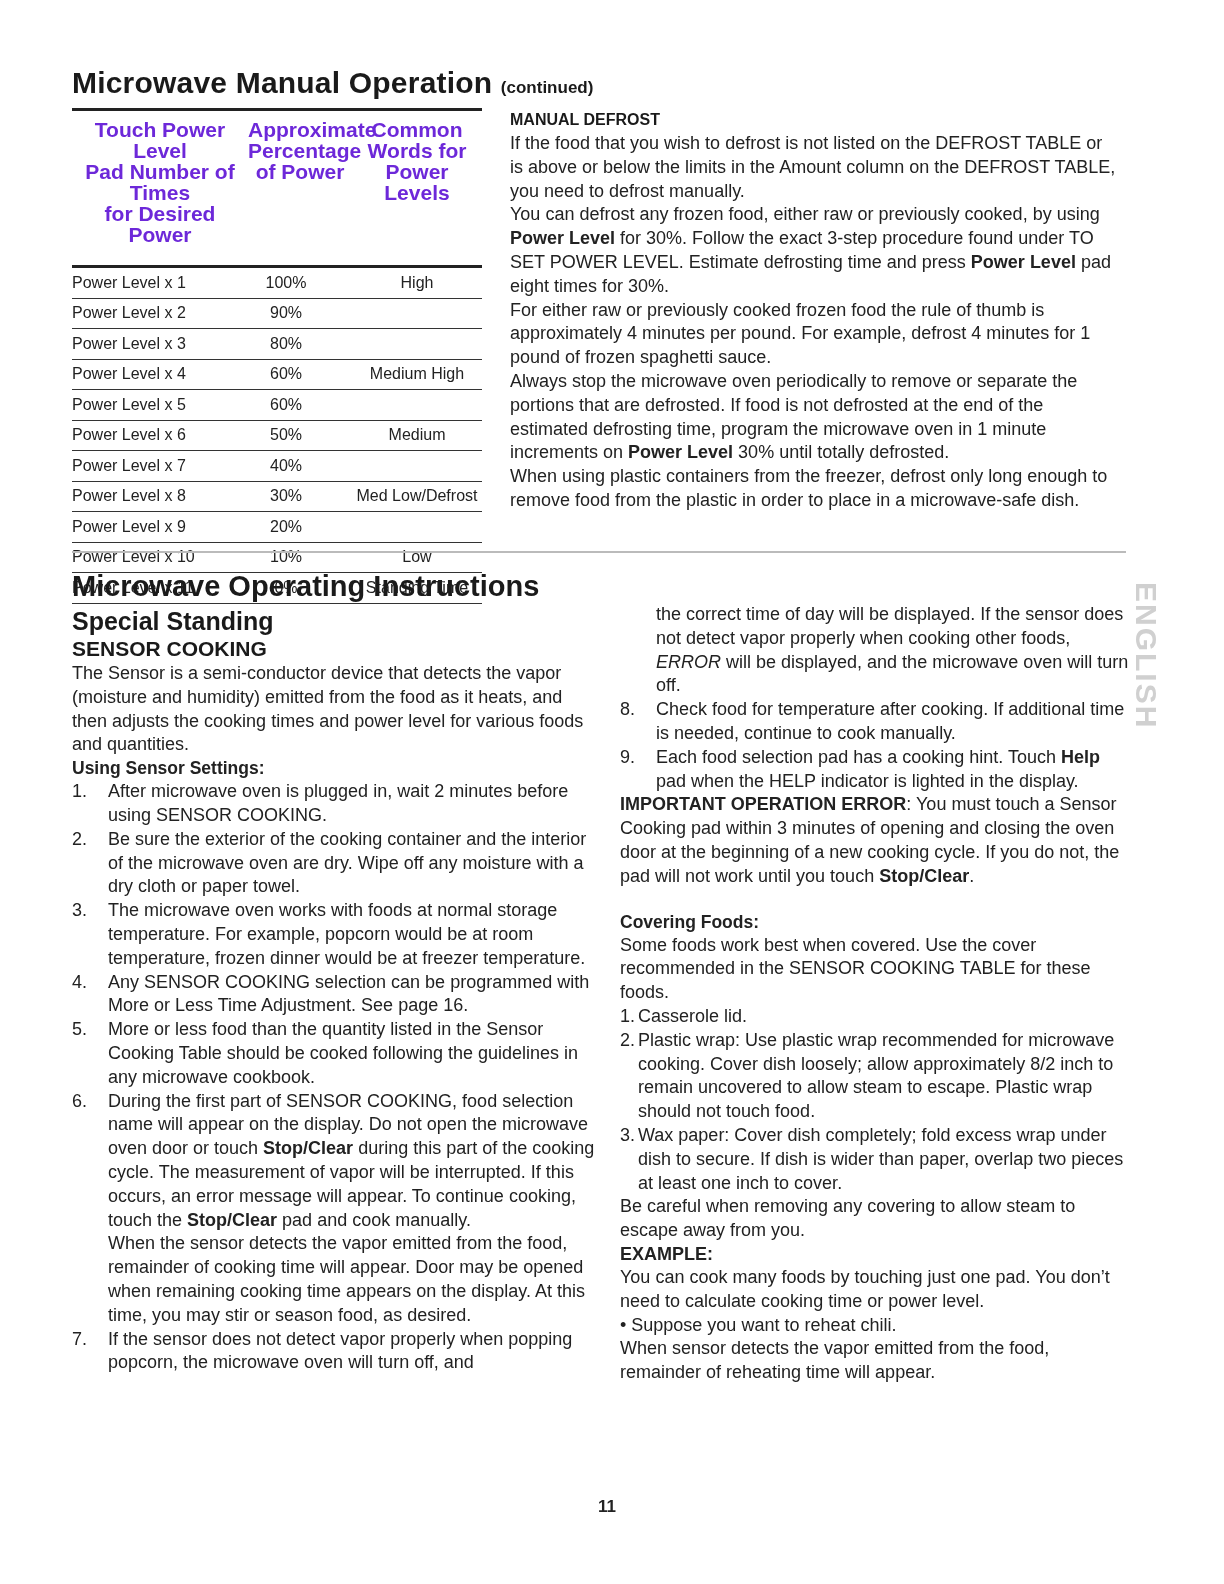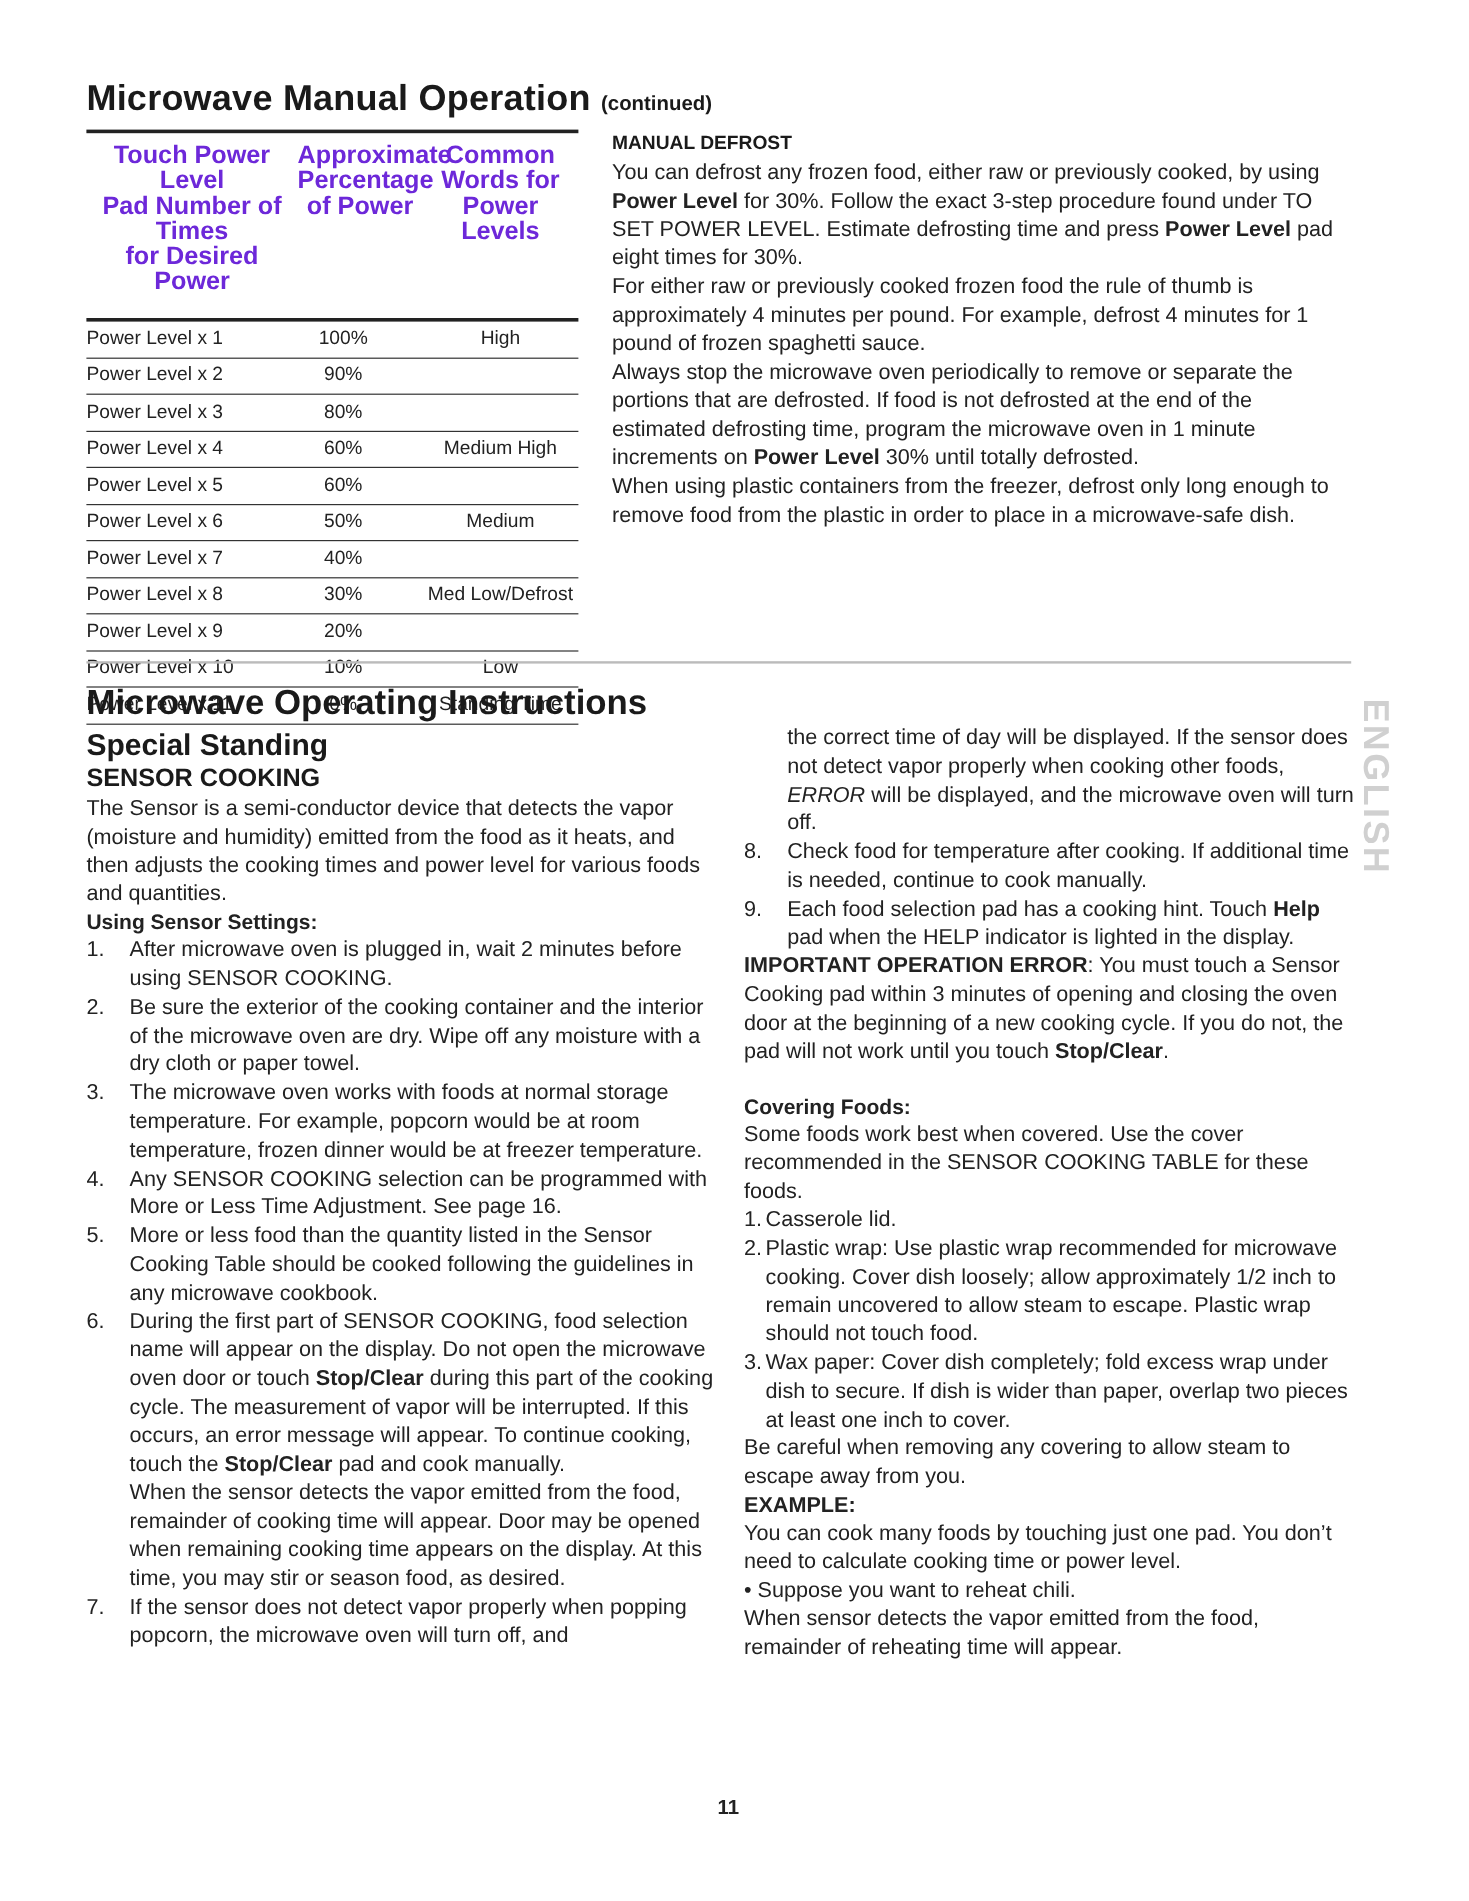--- a/index.html
+++ b/index.html
@@ -129,20 +129,21 @@
         <div class="c1">Power Level x 11</div>
         <div class="c2">0%</div>
         <div class="c3">Standing Time</div>
       </div>
   </div>
 </div>
 
 <div class="abs defrost">
   <div class="sec-head">MANUAL DEFROST</div>
   <div class="body-text">
+    <p>If the food that you wish to defrost is not listed on the DEFROST TABLE or is above or below the limits in the Amount column on the DEFROST TABLE, you need to defrost manually.</p>
     <p><span>You can defrost any frozen food, either raw or previously cooked, by using </span><b>Power Level</b><span> for 30%. Follow the exact 3-step procedure found under TO SET POWER LEVEL. Estimate defrosting time and press </span><b>Power Level</b><span> pad eight times for 30%.</span></p>
     <p>For either raw or previously cooked frozen food the rule of thumb is approximately 4 minutes per pound. For example, defrost 4 minutes for 1 pound of frozen spaghetti sauce.</p>
     <p><span>Always stop the microwave oven periodically to remove or separate the portions that are defrosted. If food is not defrosted at the end of the estimated defrosting time, program the microwave oven in 1 minute increments on </span><b>Power Level</b><span> 30% until totally defrosted.</span></p>
     <p>When using plastic containers from the freezer, defrost only long enough to remove food from the plastic in order to place in a microwave-safe dish.</p>
   </div>
 </div>
 
 <div class="abs divider"></div>
 
 <div class="abs lower-left">
@@ -202,21 +203,21 @@
   <div style="height:22px;"></div>
   <div class="subhead">Covering Foods:</div>
   <p style="margin:0;">Some foods work best when covered. Use the cover recommended in the SENSOR COOKING TABLE for these foods.</p>
   <ol class="steps">
     <li>
         <span class="num" style="width:18px;">1.</span>
         <span class="txt">Casserole lid.</span>
       </li>
     <li>
         <span class="num" style="width:18px;">2.</span>
-        <span class="txt">Plastic wrap: Use plastic wrap recommended for microwave cooking. Cover dish loosely; allow approximately 1/2 inch to remain uncovered to allow steam to escape. Plastic wrap should not touch food.</span>
+        <span class="txt">Plastic wrap: Use plastic wrap recommended for microwave cooking. Cover dish loosely; allow approximately 8/2 inch to remain uncovered to allow steam to escape. Plastic wrap should not touch food.</span>
       </li>
     <li>
         <span class="num" style="width:18px;">3.</span>
         <span class="txt">Wax paper: Cover dish completely; fold excess wrap under dish to secure. If dish is wider than paper, overlap two pieces at least one inch to cover.</span>
       </li>
   </ol>
   <p style="margin:0;">Be careful when removing any covering to allow steam to escape away from you.</p>
   <div class="subhead" style="font-size:18px;">EXAMPLE:</div>
   <p style="margin:0;">You can cook many foods by touching just one pad. You don’t need to calculate cooking time or power level.</p>
   <p style="margin:0;">• Suppose you want to reheat chili.</p>

